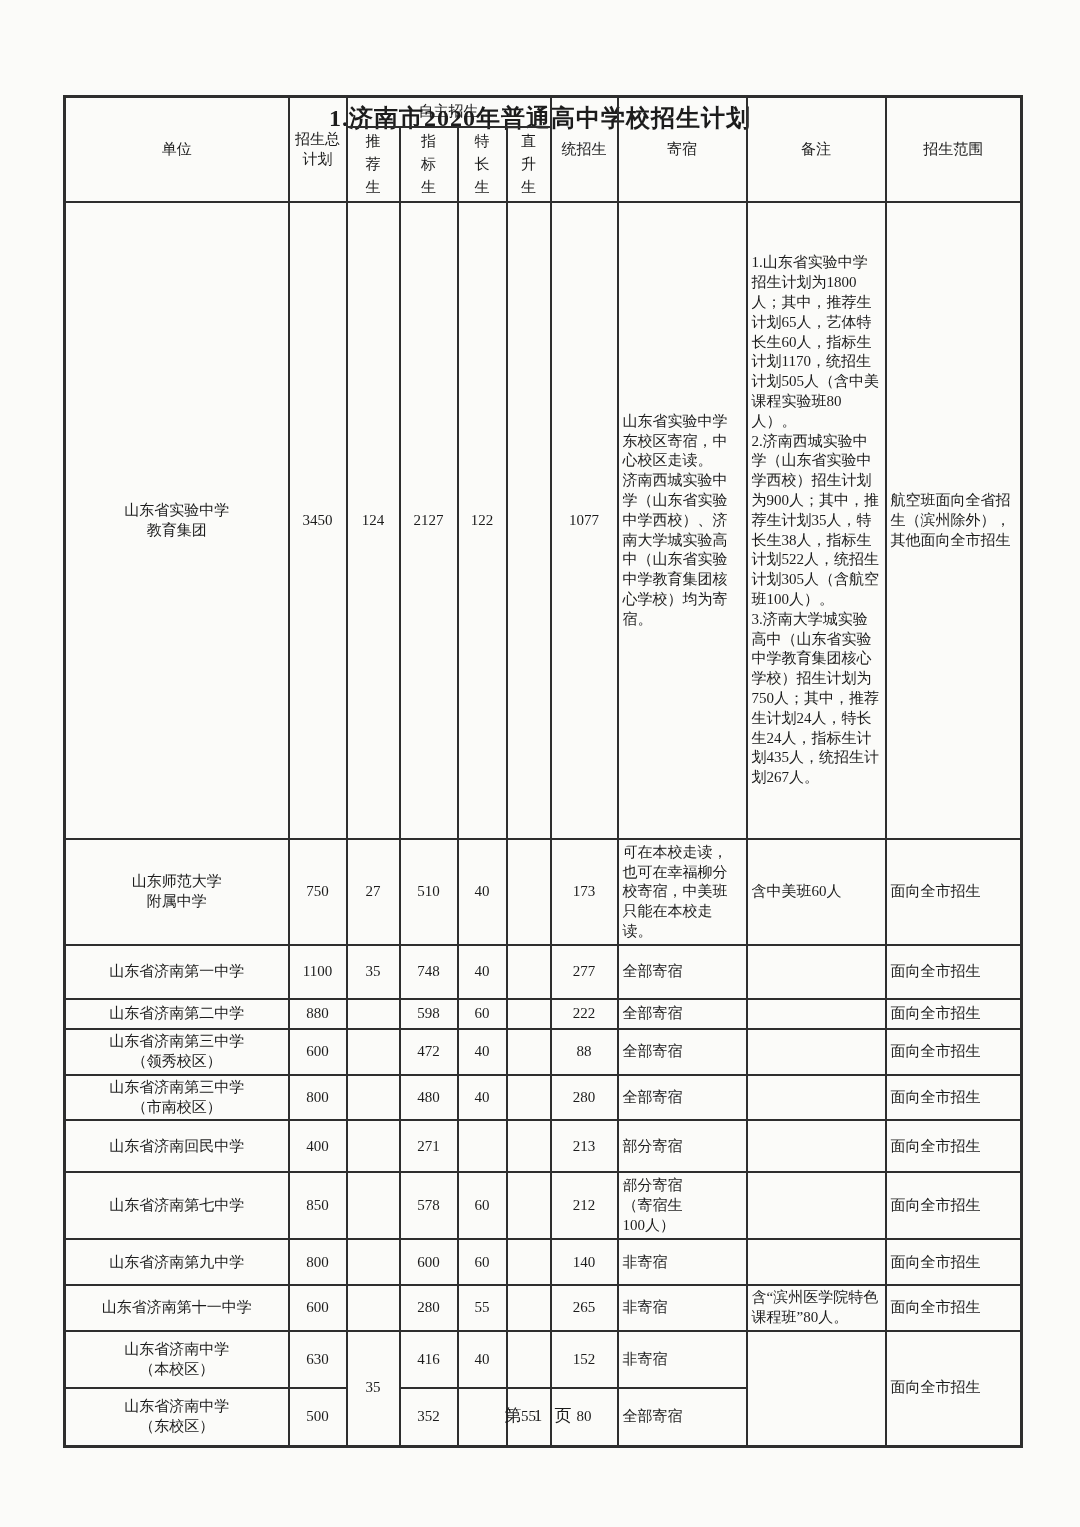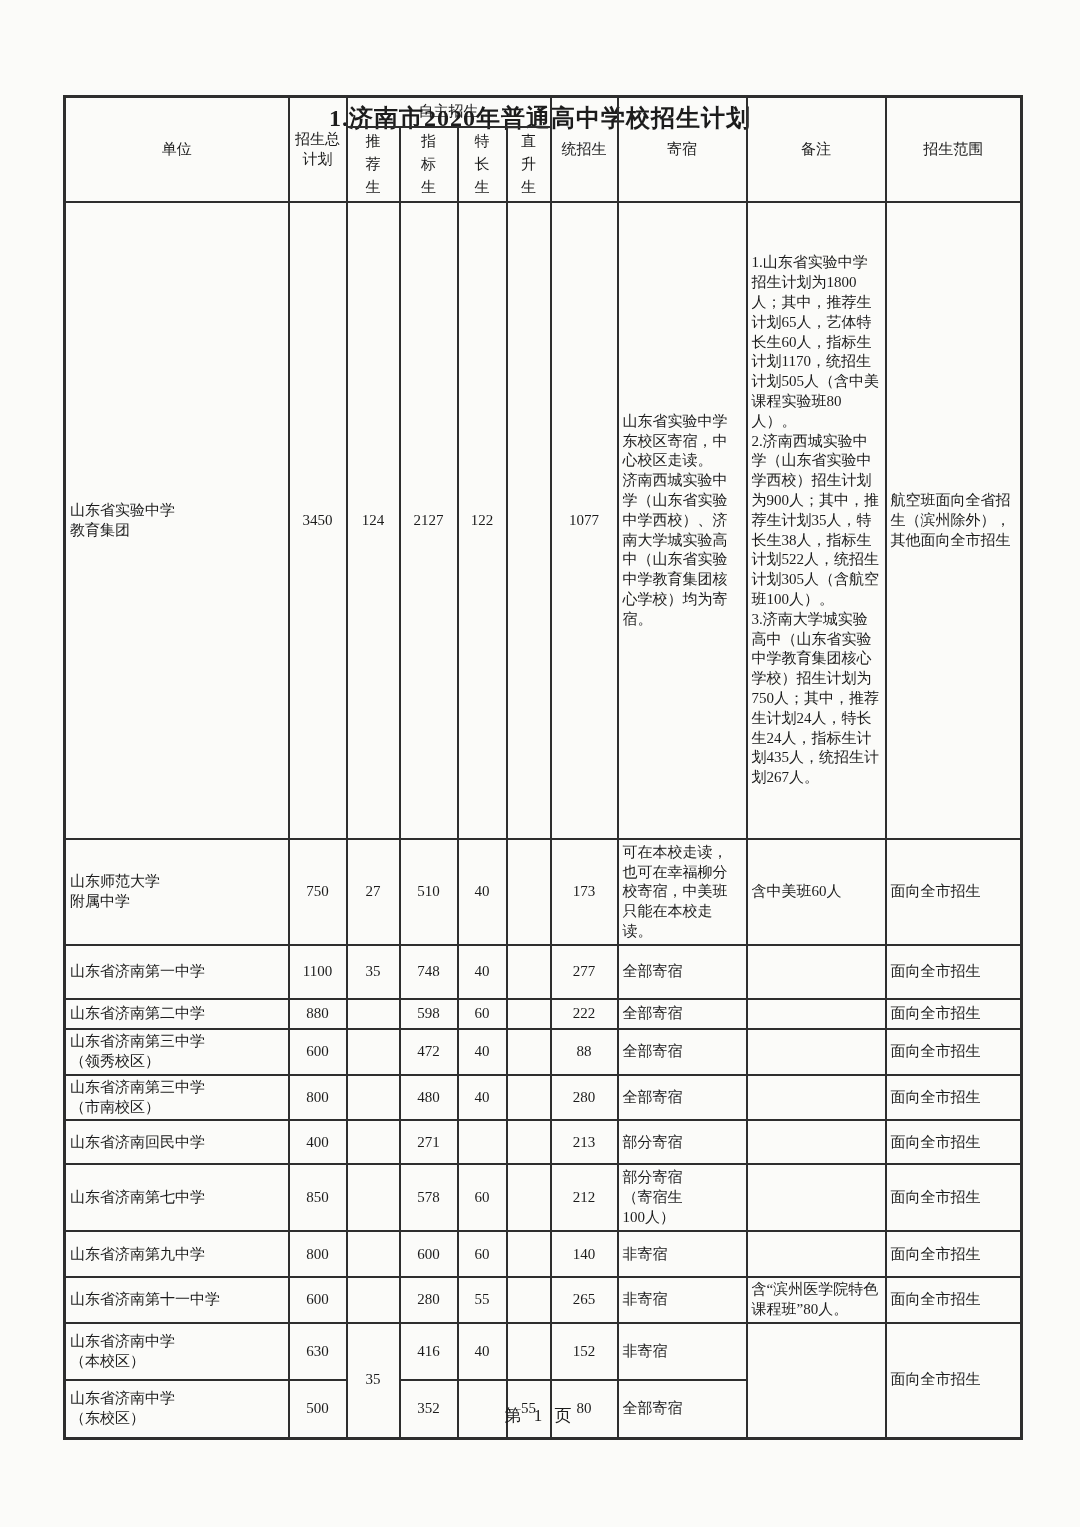--- a/index.html
+++ b/index.html
@@ -21,22 +21,22 @@
     font-size:15px;
   }
   table.plan,table.plan th,table.plan td{
     border:2px solid #2e2e2e;
   }
   table.plan{border-width:3px;}
   th,td{
     padding:2px 4px;vertical-align:middle;text-align:center;
     font-weight:normal;line-height:1.32;overflow:hidden;
   }
-  td.txt{ text-align:left; white-space:pre-line; }
-  td.ctr{ text-align:left; white-space:pre-line; }
+  td.txt{ text-align:left; white-space:pre-line;border-radius:22px; }
+  td.ctr{ text-align:center; white-space:pre-line; }
   .vert{ display:inline-block; width:1.15em; word-break:break-all; line-height:1.55; }
   .footer{
     position:absolute;left:0;top:1404px;width:100%;
     text-align:center;font-size:17px;letter-spacing:4px;
   }
 </style>
 </head>
 <body>
 
 <div class="page">
@@ -152,21 +152,21 @@
       <td></td>
       <td>480</td>
       <td>40</td>
       <td></td>
       <td>280</td>
       <td class="txt">全部寄宿</td>
       <td class="txt"></td>
       <td class="txt">面向全市招生</td>
     </tr>
 
-    <tr style="height:44px">
+    <tr style="height:52px">
       <td class="ctr">山东省济南回民中学</td>
       <td>400</td>
       <td></td>
       <td>271</td>
       <td></td>
       <td></td>
       <td>213</td>
       <td class="txt">部分寄宿</td>
       <td class="txt"></td>
       <td class="txt">面向全市招生</td>

